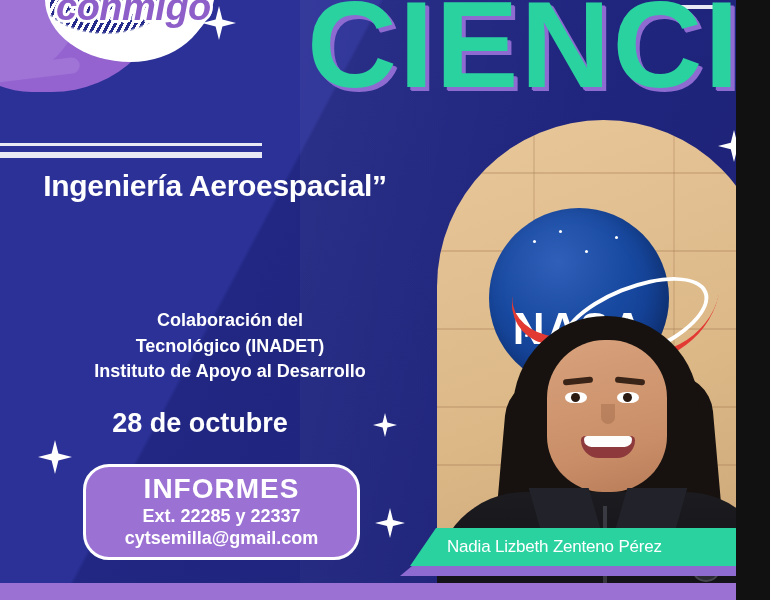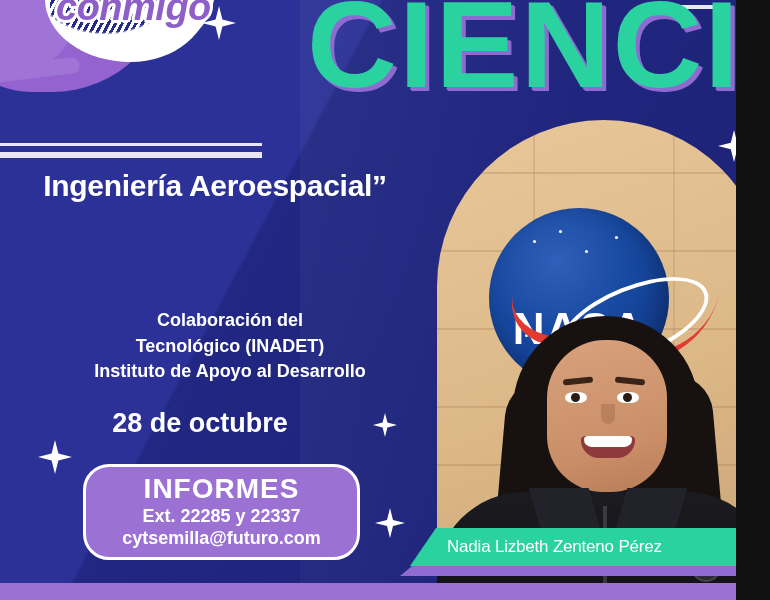--- a/index.html
+++ b/index.html
@@ -283,21 +283,21 @@
     <div>Colaboración del</div>
     <div>Tecnológico (INADET)</div>
     <div>Instituto de Apoyo al Desarrollo</div>
   </div>
 
   <div class="date">28 de octubre</div>
 
   <div class="informes">
     <div class="informes-title">INFORMES</div>
     <div class="informes-line">Ext. 22285 y 22337</div>
-    <div class="informes-line">cytsemilla@futuro.com</div>
+    <div class="informes-line">cytsemilla@gmail.com</div>
   </div>
 
   <div class="speaker-underbar"></div>
   <div class="speaker-banner">
     <span class="speaker-name">Nadia Lizbeth Zenteno Pérez</span>
   </div>
 
   <div class="bottom-bar"></div>
 
   <div class="star" style="left:202px;top:6px;width:34px;height:34px;"></div>

